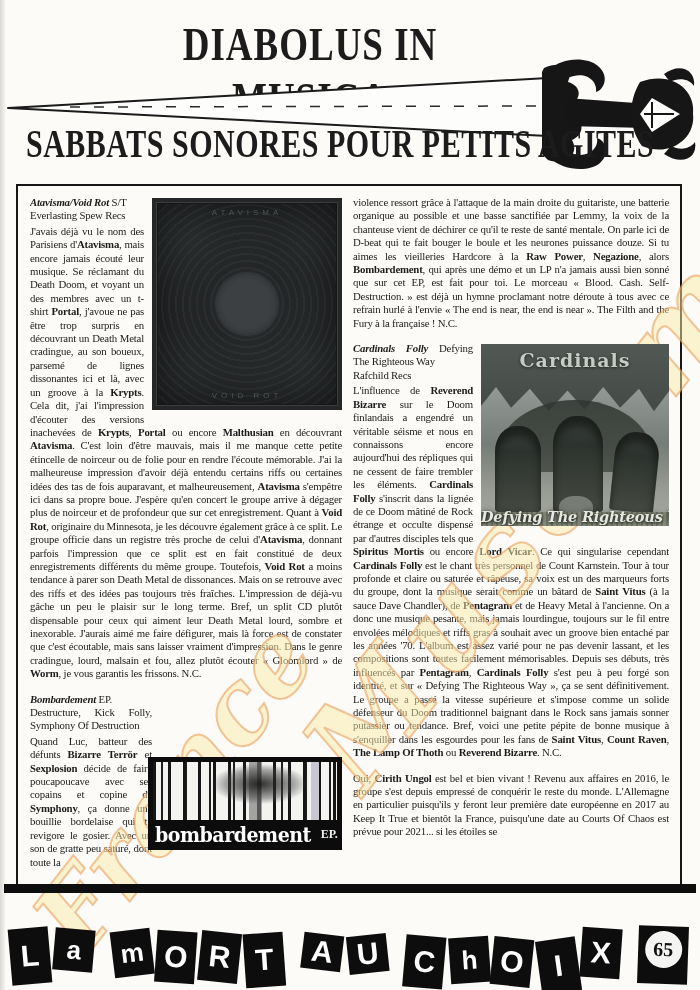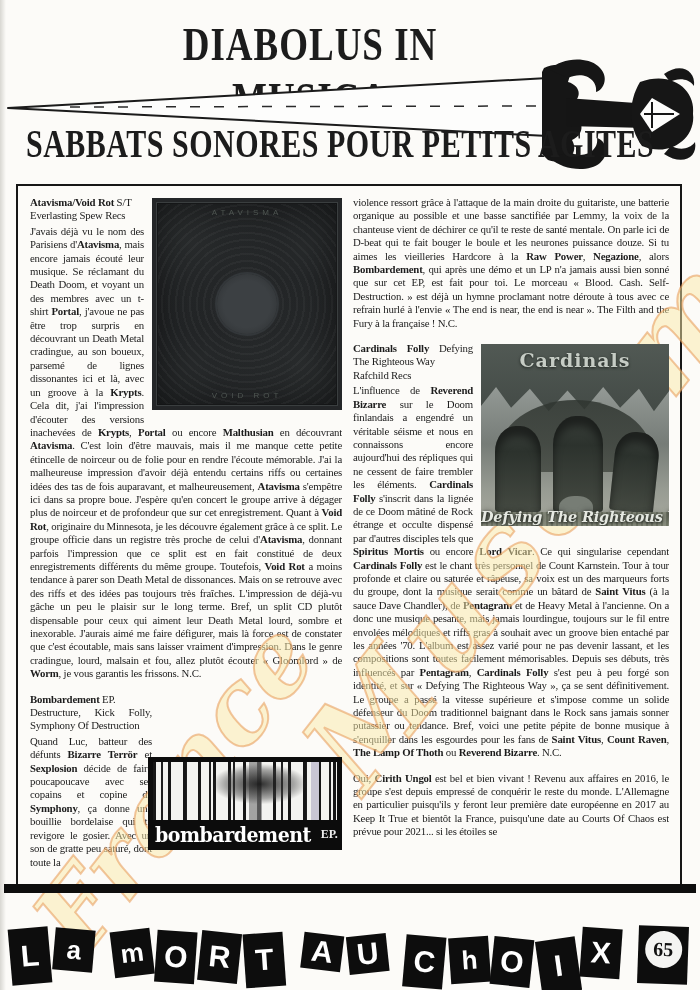--- a/index.html
+++ b/index.html
@@ -27,21 +27,21 @@
   .frame{position:absolute;left:16px;top:184px;width:666px;height:700px;box-sizing:border-box;
         border:2.5px solid #161616;border-bottom:none;}
   .bbar{position:absolute;left:4px;top:884px;width:692px;height:9px;background:#0e0e0e;z-index:6;}
 
   .col{position:absolute;top:10px;height:680px;overflow:hidden;text-align:justify;
        font-size:10.8px;line-height:13.4px;letter-spacing:-.2px;}
   .col-left{left:12px;width:312px;}
   .col-right{left:335px;width:316px;}
 
   .rh{margin:0;font-size:10.8px;font-weight:400;display:block;}
-  .rt{font-weight:700;}
+  .rt{font-weight:700;font-style:italic;}
   .rl{margin:0;}
   .rb{margin:2px 0 0;}
   .review{margin-top:0;}
   .mt{margin-top:12px;}
 
   
   .cover{position:relative;z-index:6;}
   .cover1{float:right;width:190px;height:212px;margin:2px 0 6px 8px;background:#1f2123;
         box-shadow:inset 0 0 0 4px #242628, inset 0 0 0 5px #3a3e3f, inset 0 0 44px rgba(0,0,0,.65);}
   .cover1::before{content:"";position:absolute;inset:6px;

